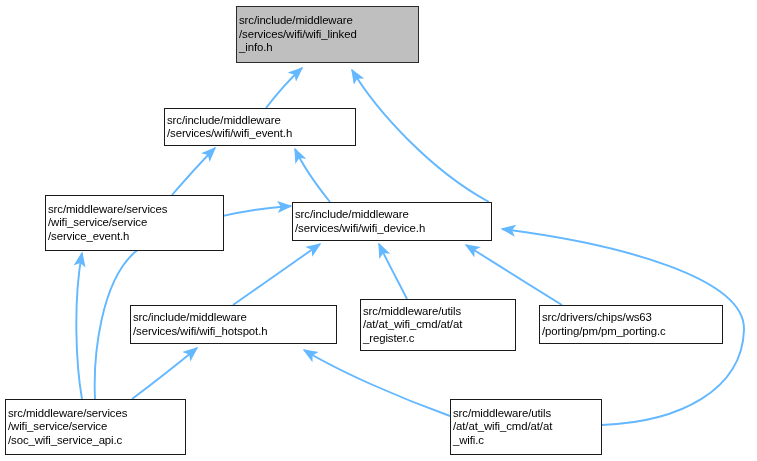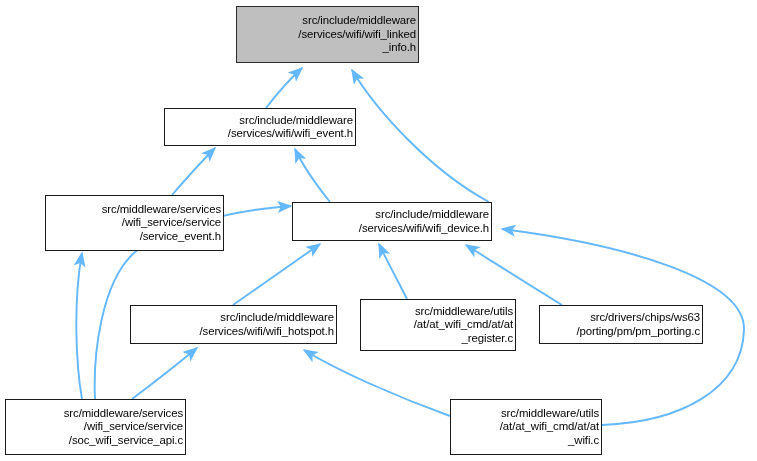--- a/index.html
+++ b/index.html
@@ -25,21 +25,21 @@
     pointer-events: none;
   }
   .node {
     position: absolute;
     box-sizing: border-box;
     border: 1px solid #1a1a1a;
     background: #ffffff;
     color: #000000;
     font-size: 11.4px;
     line-height: 13.4px;
-    text-align: right;
+    text-align: left;
     display: flex;
     align-items: center;
     justify-content: center;
     white-space: pre-line;
     z-index: 2;
     letter-spacing: -0.1px;
   }
   .node.root {
     background: #bfbfbf;
     border-color: #2b2b2b;
@@ -103,21 +103,21 @@
     <span class="node-label">src/include/middleware
 /services/wifi/wifi_hotspot.h</span>
   </div>
 
   <div class="node" style="left:360px; top:299px; width:156px; height:52px;">
     <span class="node-label">src/middleware/utils
 /at/at_wifi_cmd/at/at
 _register.c</span>
   </div>
 
-  <div class="node" style="left:539px; top:305px; width:164px; height:39px;">
+  <div class="node" style="left:539px; top:305px; width:184px; height:39px;">
     <span class="node-label">src/drivers/chips/ws63
 /porting/pm/pm_porting.c</span>
   </div>
 
   <div class="node" style="left:5px; top:399px; width:181px; height:56px;">
     <span class="node-label">src/middleware/services
 /wifi_service/service
 /soc_wifi_service_api.c</span>
   </div>
 

